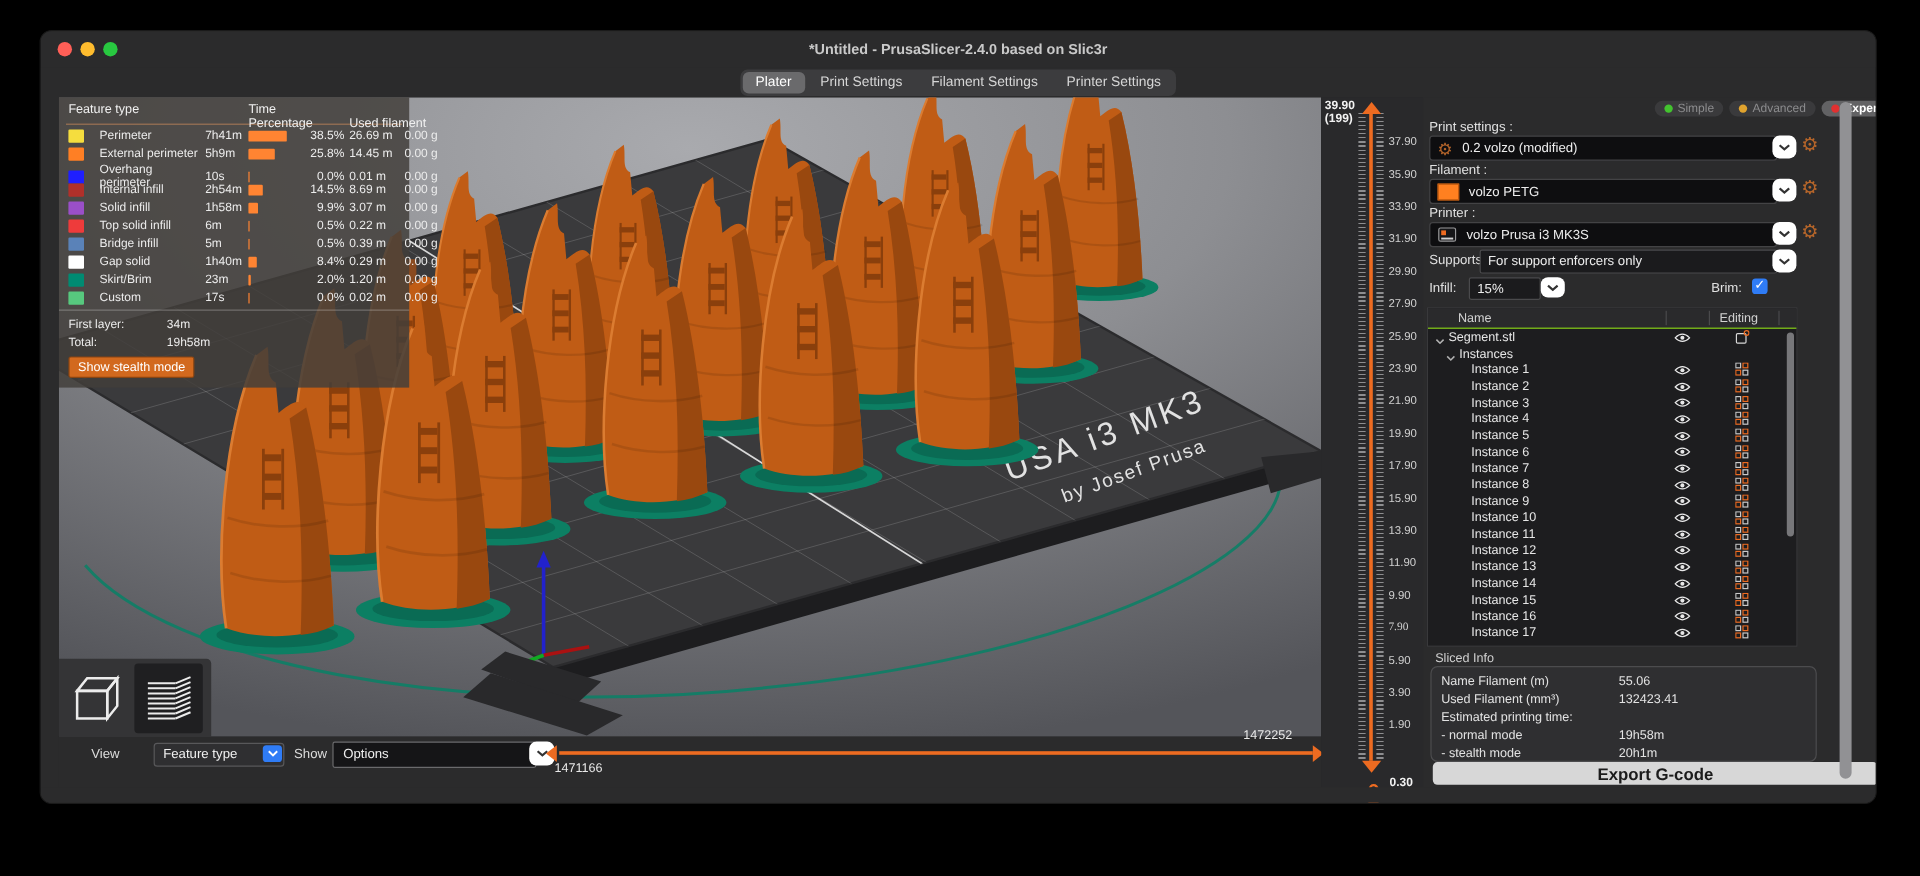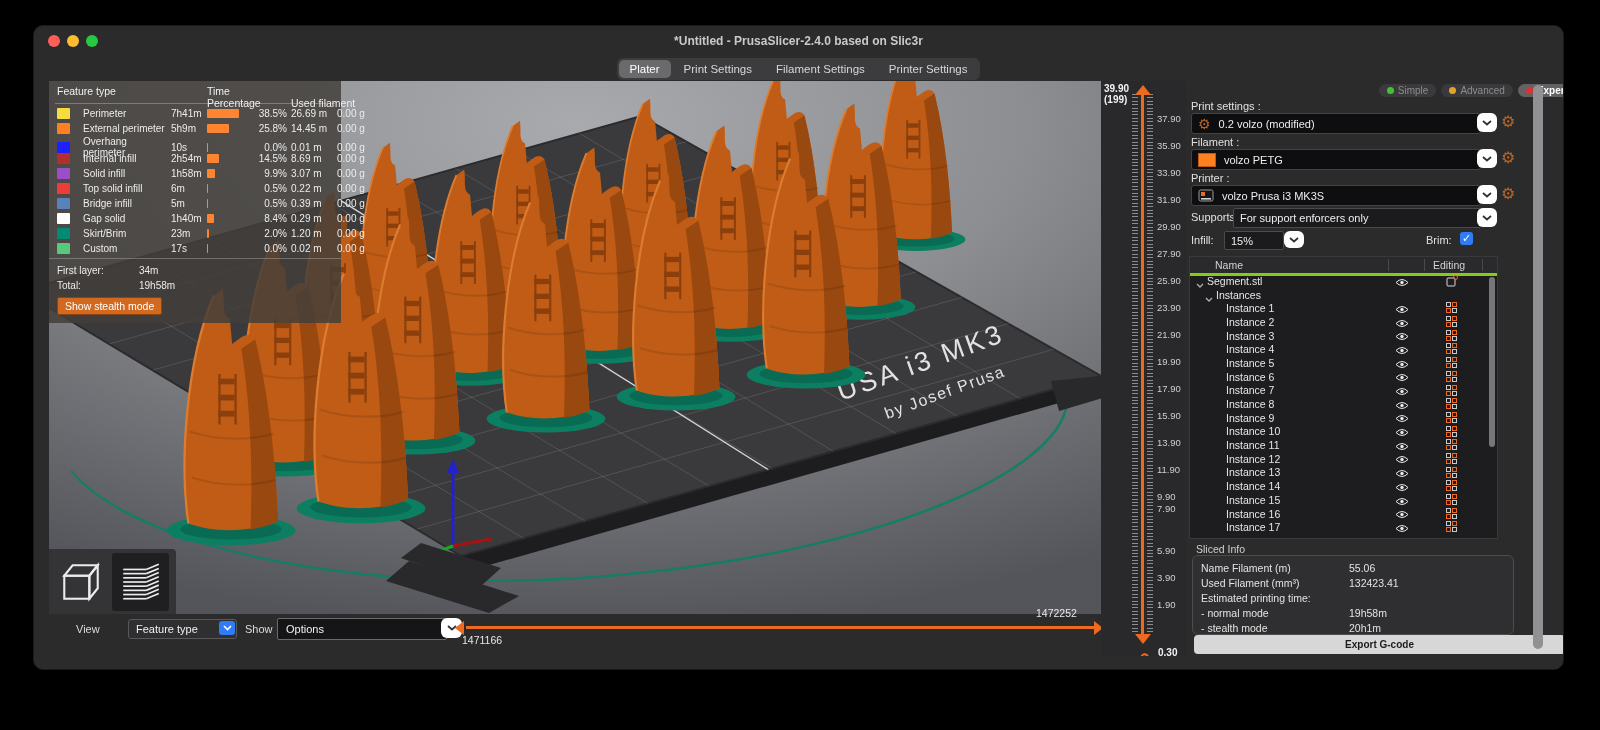--- a/index.html
+++ b/index.html
@@ -81,35 +81,35 @@
   .rp-chev{position:absolute;left:291px;width:20px;height:19px;background:#fff;border-radius:6px;display:flex;align-items:center;justify-content:center;}
   .gear-orange{position:absolute;left:315px;font-size:16px;color:#b5652a;line-height:16px;}
   .fil-swatch{width:16px;height:12px;background:#ff8020;border:1px solid #c05a10;}
   .sup-combo{position:absolute;left:47px;width:240px;height:18px;background:#1b1b1d;border:1px solid #4a4a4c;border-radius:2px;
     display:flex;align-items:center;padding-left:6px;color:#ededed;}
   .inf-combo{position:absolute;left:38px;width:52px;height:17px;background:#1b1b1d;border:1px solid #4a4a4c;border-radius:2px;
     display:flex;align-items:center;padding-left:6px;color:#ededed;}
   .checkbox{position:absolute;width:13px;height:13px;background:#2f7cf6;border-radius:3px;color:#fff;font-size:11px;
     display:flex;align-items:center;justify-content:center;line-height:13px;}
   .objlist{position:absolute;left:3px;top:175px;width:307px;height:281px;background:#1d1d1f;border:1px solid #39393b;}
-  .ol-header{height:16px;background:#2a2a2c;border-bottom:3px solid #84cc16;position:relative;font-size:10.5px;color:#d2d2d2;}
+  .ol-header{height:16px;background:#2a2a2c;border-bottom:1px solid #84cc16;position:relative;font-size:10.5px;color:#d2d2d2;}
   .ol-header .nm{position:absolute;left:25px;top:2px;}
   .ol-header .ed{position:absolute;left:243px;top:2px;}
   .ol-vsep{position:absolute;top:2px;width:1px;height:12px;background:#4a4a4c;}
   .ol-rows{position:absolute;left:0;top:17px;width:100%;height:262px;overflow:hidden;}
   .ol-row{position:relative;height:13.7px;display:flex;align-items:center;font-size:10.5px;color:#e6e6e6;}
   .ol-row .twisty{position:absolute;top:4px;}
   .ol-row .eye{position:absolute;left:205px;top:2.5px;}
   .ol-row .editic{position:absolute;left:256px;top:1px;}
   .ol-scroll{position:absolute;right:2px;top:20px;width:6px;height:170px;background:#77777a;border-radius:3px;}
   .sliced-title{position:absolute;left:10px;top:462px;font-size:10.5px;color:#cfcfcf;}
   .sliced-box{position:absolute;left:6px;top:474px;width:320px;height:78px;border:1px solid #4c4c4e;border-radius:6px;background:#2f2f31;}
   .si-row{display:grid;grid-template-columns:148px auto;padding-left:8px;height:15px;align-items:center;font-size:10.5px;color:#e2e2e2;}
   .export-btn{position:absolute;left:8px;top:554px;width:371px;height:19px;background:#d7d7d7;border-radius:4px;
-    color:#1b1b1b;font-size:10px;font-weight:700;display:flex;align-items:center;justify-content:center;}
+    color:#1b1b1b;font-size:14px;font-weight:700;display:flex;align-items:center;justify-content:center;}
   .outer-scroll{position:absolute;left:347px;top:4px;width:10px;height:564px;background:#919194;border-radius:5px;}
   .footer{position:absolute;left:0;top:630px;width:100%;height:13px;background:#2b2b2c;}
 </style>
 </head>
 <body>
 
 <div id="window">
 
   <div class="titlebar">
     <div class="lights">
@@ -486,21 +486,21 @@
     <div class="tick-label" style="top: 302px;">17.90</div>
 
     <div class="tick-label" style="top: 329px;">15.90</div>
 
     <div class="tick-label" style="top: 356px;">13.90</div>
 
     <div class="tick-label" style="top: 383px;">11.90</div>
 
     <div class="tick-label" style="top: 410px;">9.90</div>
 
-    <div class="tick-label" style="top: 422px;">7.90</div>
+    <div class="tick-label" style="top: 437px; font-family: Liberation Serif, serif;">7.90</div>
 
     <div class="tick-label" style="top: 464px;">5.90</div>
 
     <div class="tick-label" style="top: 491px;">3.90</div>
 
     <div class="tick-label" style="top: 518px;">1.90</div>
   </div>
     <div class="vs-bottom">0.30
 (1)</div>
     <div class="lockwrap">

